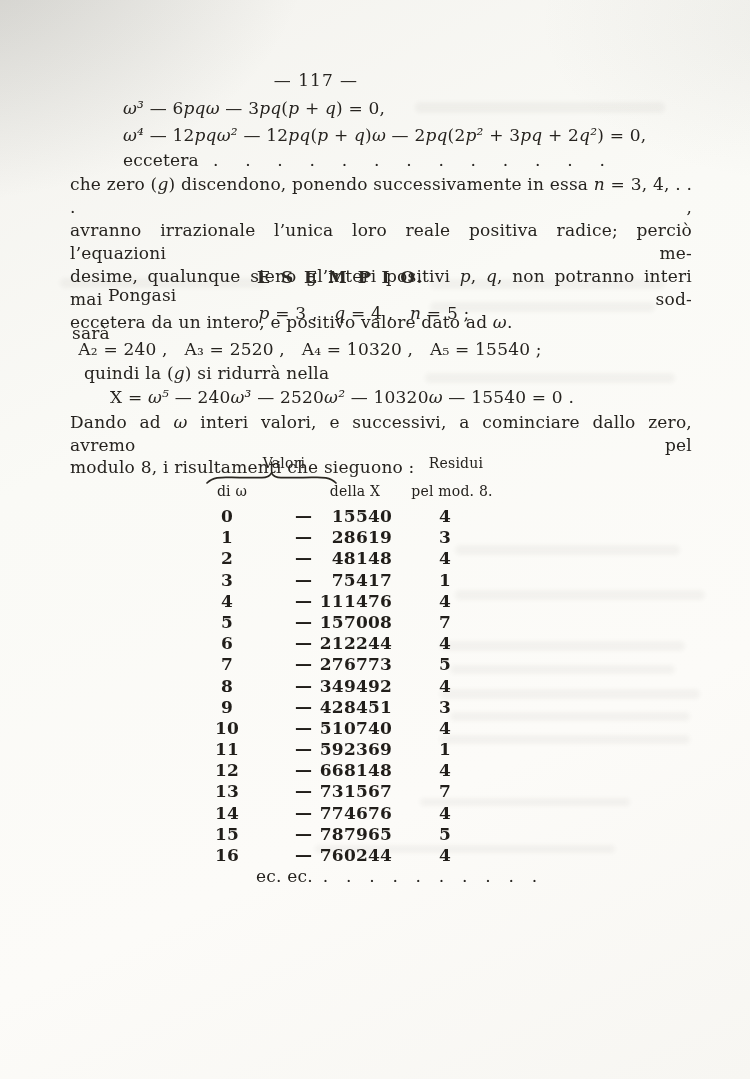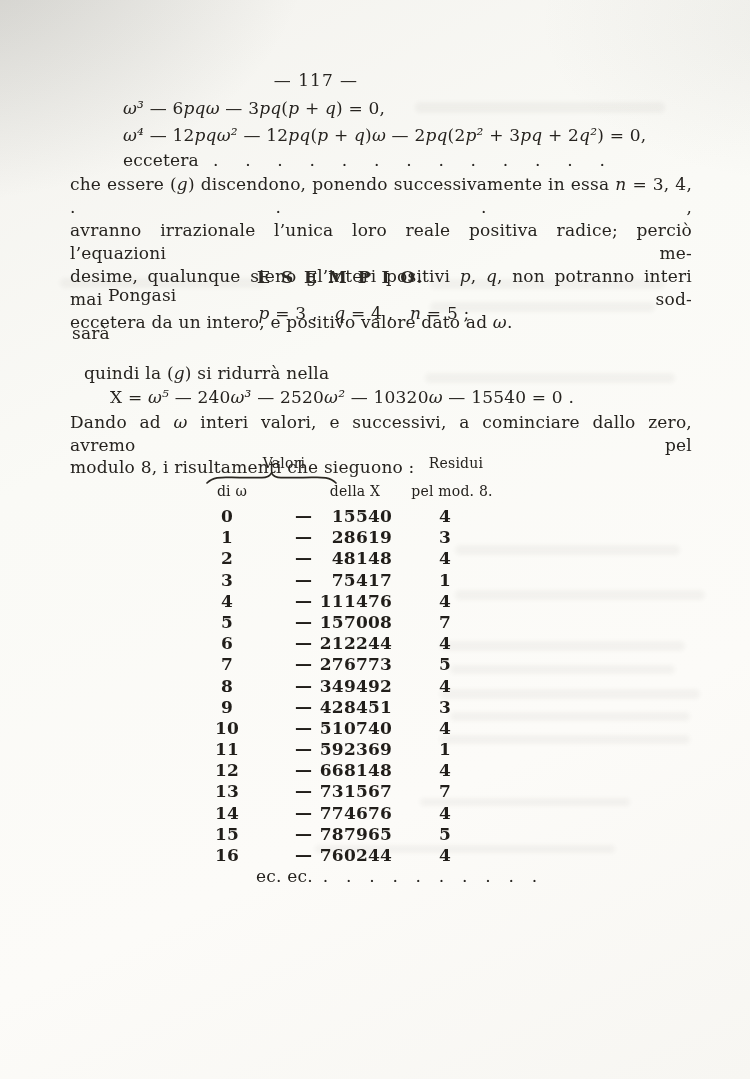--- a/index.html
+++ b/index.html
@@ -56,34 +56,35 @@
 
   <div class="abs ctr pagenum" style="left:236px;top:70px;width:160px">— 117 —</div>
 
   <div class="abs eq" style="left:123px;top:98px"><span class="it">ω³</span><span> — 6</span><span class="it">pqω</span><span> — 3</span><span class="it">pq</span><span>(</span><span class="it">p</span><span> + </span><span class="it">q</span><span>) = 0,</span></div>
   <div class="abs eq" style="left:123px;top:125px"><span class="it">ω⁴</span><span> — 12</span><span class="it">pqω²</span><span> — 12</span><span class="it">pq</span><span>(</span><span class="it">p</span><span> + </span><span class="it">q</span><span>)</span><span class="it">ω</span><span> — 2</span><span class="it">pq</span><span>(2</span><span class="it">p²</span><span> + 3</span><span class="it">pq</span><span> + 2</span><span class="it">q²</span><span>) = 0,</span></div>
   <div class="abs" style="left:123px;top:150px">
     <span>eccetera</span><span class="dots-wide">. . . . . . . . . . . . .</span>
   </div>
 
   <div class="abs" style="left:70px;top:173px;width:622px">
-    <div class="line just"><span>che essere (</span><span class="it">g</span><span>) discendono, ponendo successivamente in essa </span><span class="it">n</span><span> = 3, 4, . . . ,</span></div>
+    <div class="line just"><span>che zero (</span><span class="it">g</span><span>) discendono, ponendo successivamente in essa </span><span class="it">n</span><span> = 3, 4, . . . ,</span></div>
     <div class="line just"><span>avranno irrazionale l’unica loro reale positiva radice; perciò l’equazioni me-</span></div>
     <div class="line just"><span>desime, qualunque sieno gl’interi positivi </span><span class="it">p</span><span>, </span><span class="it">q</span><span>, non potranno interi mai sod-</span></div>
     <div class="line"><span>eccetera da un intero, e positivo valore dato ad </span><span class="it">ω</span><span>.</span></div>
   </div>
 
   <div class="abs ctr heading-sc" style="left:241px;top:267px;width:200px">E S E M P I O.</div>
 
   <div class="abs" style="left:108px;top:285px">Pongasi</div>
 
   <div class="abs ctr pre" style="left:134px;top:303px;width:460px"><span class="it">p</span><span> = 3 ,   </span><span class="it">q</span><span> = 4 ,   </span><span class="it">n</span><span> = 5 ;</span></div>
 
   <div class="abs" style="left:72px;top:323px">sarà</div>
 
+  <div class="abs ctr pre" style="left:70px;top:339px;width:480px">A₂ = 240 ,   A₃ = 2520 ,   A₄ = 10320 ,   A₅ = 15540 ;</div>
 
   <div class="abs" style="left:84px;top:363px"><span>quindi la (</span><span class="it">g</span><span>) si ridurrà nella</span></div>
 
   <div class="abs ctr eq" style="left:110px;top:387px;width:460px"><span>X = </span><span class="it">ω⁵</span><span> — 240</span><span class="it">ω³</span><span> — 2520</span><span class="it">ω²</span><span> — 10320</span><span class="it">ω</span><span> — 15540 = 0 .</span></div>
 
   <div class="abs" style="left:70px;top:411px;width:622px">
     <div class="p2line just"><span>Dando ad </span><span class="it">ω</span><span> interi valori, e successivi, a cominciare dallo zero, avremo pel</span></div>
     <div class="p2line"><span>modulo 8, i risultamenti che sieguono :</span></div>
   </div>
 

